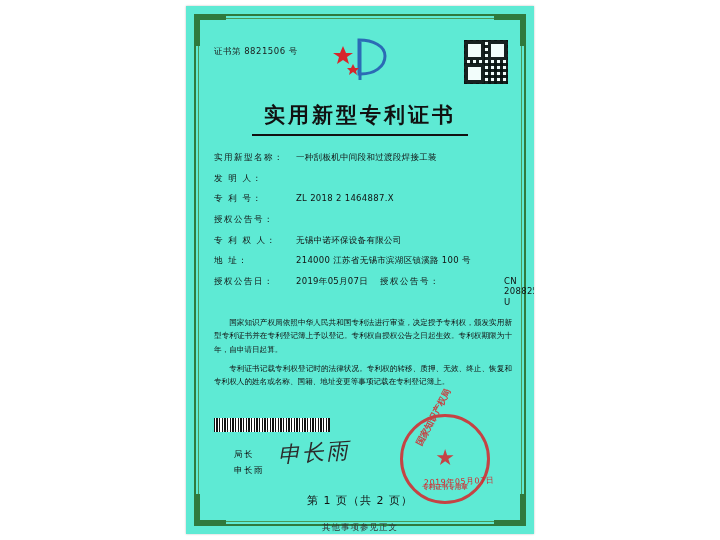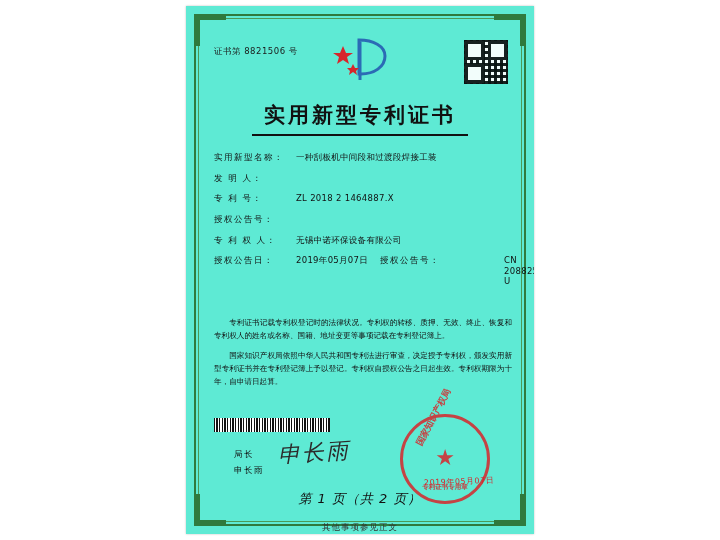--- a/index.html
+++ b/index.html
@@ -160,21 +160,21 @@
     text-align:center;font-size:6.5px;font-weight:bold;color:#d7262b;
   }
   .seal-date{
     position:absolute;right:40px;top:470px;
     font-size:8px;color:#d7262b;letter-spacing:.5px;
     transform:rotate(-2deg);
   }
 
   .page-no{
     position:absolute;left:0;right:0;bottom:26px;
-    text-align:center;font-size:13px;color:#111;letter-spacing:1px;font-style:italic;
+    text-align:center;font-size:11px;color:#111;letter-spacing:1px;
   }
   .footnote{
     position:absolute;left:0;right:0;bottom:6px;
     text-align:center;font-size:8.5px;color:#333;letter-spacing:1px;
     font-family:Liberation Serif, serif;
   }
   .side-left,.side-right{
     position:absolute;top:0;bottom:0;width:186px;background:#ffffff;
   }
   .side-left{left:0;}
@@ -227,31 +227,35 @@
         <div class="f-label">专 利 号：</div>
         <div class="f-value">ZL 2018 2 1464887.X</div>
       </div>
       <div class="field">
         <div class="f-label">授权公告号：</div>
       </div>
       <div class="field">
         <div class="f-label">专 利 权 人：</div>
         <div class="f-value">无锡中诺环保设备有限公司</div>
       </div>
+      <div class="field">
+        <div class="f-label">地      址：</div>
+        <div class="f-value">214000 江苏省无锡市滨湖区镇溪路 100 号</div>
+      </div>
       <div class="field two">
         <div class="f-label">授权公告日：</div>
         <div class="f-value">2019年05月07日</div>
         <div class="f-label2">授权公告号：</div>
         <div class="f-value2">CN 208825912 U</div>
       </div>
     </div>
 
     <div class="body-text">
+      <p>国家知识产权局依照中华人民共和国专利法进行审查，决定授予专利权，颁发实用新型专利证书并在专利登记簿上予以登记。专利权自授权公告之日起生效。专利权期限为十年，自申请日起算。</p>
       <p>专利证书记载专利权登记时的法律状况。专利权的转移、质押、无效、终止、恢复和专利权人的姓名或名称、国籍、地址变更等事项记载在专利登记簿上。</p>
-      <p>国家知识产权局依照中华人民共和国专利法进行审查，决定授予专利权，颁发实用新型专利证书并在专利登记簿上予以登记。专利权自授权公告之日起生效。专利权期限为十年，自申请日起算。</p>
     </div>
 
     <div class="barcode"></div>
 
     <div class="sign-block">
       <div>局长</div>
       <div>申长雨</div>
     </div>
     <div class="signature">申长雨</div>
 

